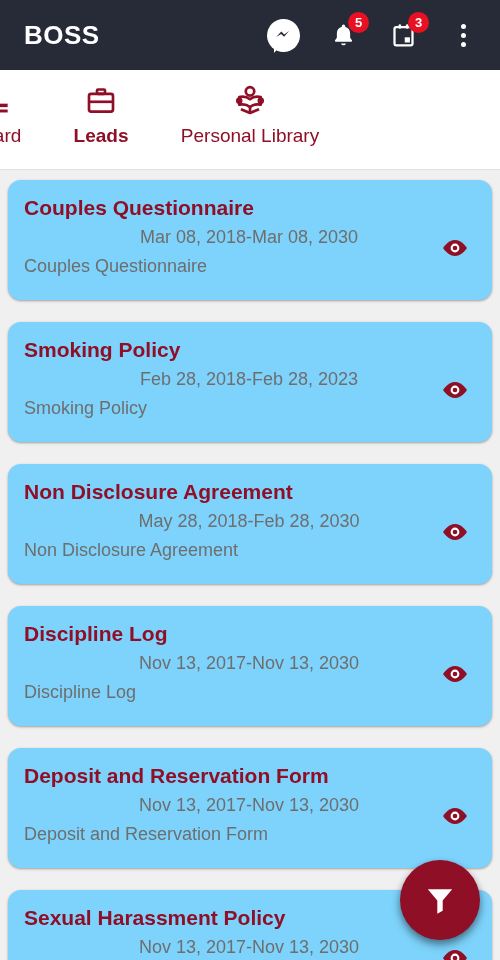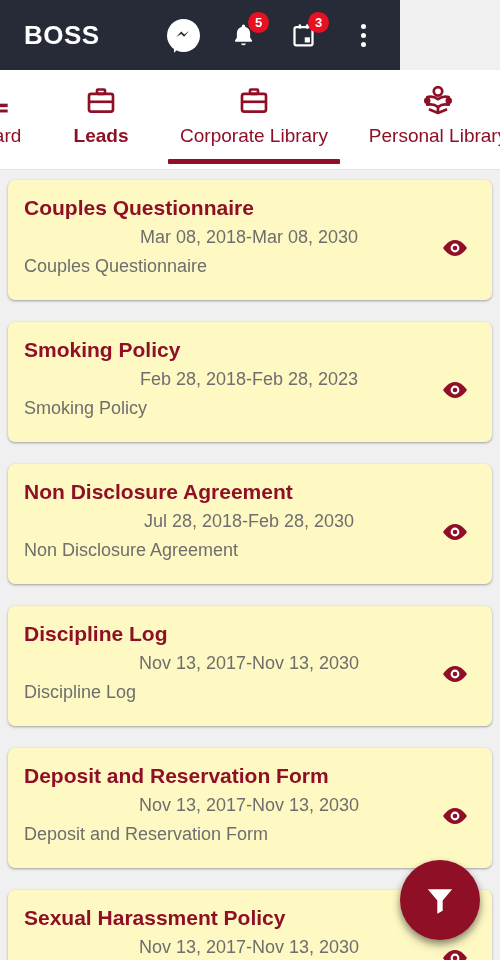--- a/index.html
+++ b/index.html
@@ -6,21 +6,21 @@
   html, body {
     width:500px; height:960px;
     font-family:"Liberation Sans", sans-serif;
     background:#eceff1;
     overflow:hidden;
   }
   #app { position:relative; width:500px; height:960px; background:#f0f0f0; }
 
   
   .appbar {
-    position:absolute; top:0; left:0; width:400px; height:70px;
+    position:absolute; top:0; left:0; width:500px; height:70px;
     background:#262b37;
     display:flex; align-items:center;
   }
   .app-title {
     color:#ffffff; font-size:26px; font-weight:bold;
     letter-spacing:0.5px; margin-left:24px; flex:0 0 auto;
   }
   .appbar-actions {
     margin-left:auto; display:flex; align-items:center;
     gap:22px; margin-right:18px;
@@ -81,22 +81,22 @@
 
   
   .list {
     position:absolute; top:171px; left:0; width:500px; height:789px;
     overflow:hidden; padding:9px 0 0 0;
   }
   .card {
     position:relative;
     margin:0 8px 22px 8px;
     min-height:120px;
-    background:#fef9c3;
-    border-radius:7px;
+    background:#7dd3fc;
+    border-radius:13px;
     box-shadow:0 1px 3px rgba(0,0,0,0.22), 0 1px 2px rgba(0,0,0,0.14);
     padding:16px 18px 14px 16px;
   }
   .card-title {
     font-size:21px; font-weight:bold; color:#8f0f26;
     margin-bottom:9px; line-height:1.1;
   }
   .card-dates {
     font-size:18px; color:#6e6e6e; margin-bottom:9px; line-height:1.1;text-align:center;
   }
@@ -182,30 +182,20 @@
       <span class="tab-icon">
         <svg width="34" height="32" viewBox="0 0 24 24" aria-hidden="true">
           <rect x="9" y="3.4" width="6" height="3.2" rx="0.8" fill="none" stroke="#8f0f26" stroke-width="2"></rect>
           <rect x="3" y="6.6" width="18" height="13.4" rx="1.6" fill="none" stroke="#8f0f26" stroke-width="2"></rect>
           <rect x="3" y="11.6" width="18" height="2" fill="#8f0f26"></rect>
         </svg>
       </span>
       <span class="tab-label">Leads</span>
     </div>
 
-    <div class="tab tab-corp active">
-      <span class="tab-icon">
-        <svg width="34" height="32" viewBox="0 0 24 24" aria-hidden="true">
-          <rect x="9" y="3.4" width="6" height="3.2" rx="0.8" fill="none" stroke="#8f0f26" stroke-width="2"></rect>
-          <rect x="3" y="6.6" width="18" height="13.4" rx="1.6" fill="none" stroke="#8f0f26" stroke-width="2"></rect>
-          <rect x="3" y="11.6" width="18" height="2" fill="#8f0f26"></rect>
-        </svg>
-      </span>
-      <span class="tab-label">Corporate Library</span>
-    </div>
 
     <div class="tab tab-pers">
       <span class="tab-icon">
         <svg width="34" height="34" viewBox="0 0 24 24" aria-hidden="true">
           <circle cx="12" cy="5.2" r="3" fill="none" stroke="#8f0f26" stroke-width="1.9"></circle>
           <path d="M12 10.8C9.8 9 7 8.6 4.4 9.2v5.4c2.6-.6 5.4-.2 7.6 1.6 2.2-1.8 5-2.2 7.6-1.6V9.2C17 8.6 14.2 9 12 10.8z" fill="none" stroke="#8f0f26" stroke-width="1.9" stroke-linejoin="round"></path>
           <path d="M12 16.2v4.2" stroke="#8f0f26" stroke-width="1.9"></path>
           <path d="M5.6 17.8 12 20.4l6.4-2.6" fill="none" stroke="#8f0f26" stroke-width="1.9" stroke-linejoin="round"></path>
           <circle cx="4.4" cy="11.9" r="1.5" fill="none" stroke="#8f0f26" stroke-width="1.6"></circle>
           <circle cx="19.6" cy="11.9" r="1.5" fill="none" stroke="#8f0f26" stroke-width="1.6"></circle>
@@ -238,21 +228,21 @@
         <svg width="30" height="20" viewBox="0 0 30 20" aria-hidden="true">
           <path d="M15 2C8 2 3 10 3 10s5 8 12 8 12-8 12-8-5-8-12-8z" fill="#8f0f26"></path>
           <circle cx="15" cy="10" r="4.4" fill="#ffffff"></circle>
           <circle cx="15" cy="10" r="2.3" fill="#8f0f26"></circle>
         </svg>
       </span>
     </div>
 
     <div class="card">
       <div class="card-title">Non Disclosure Agreement</div>
-      <div class="card-dates">Jul 28, 2018-Feb 28, 2030</div>
+      <div class="card-dates">May 28, 2018-Feb 28, 2030</div>
       <div class="card-desc">Non Disclosure Agreement</div>
       <span class="eye">
         <svg width="30" height="20" viewBox="0 0 30 20" aria-hidden="true">
           <path d="M15 2C8 2 3 10 3 10s5 8 12 8 12-8 12-8-5-8-12-8z" fill="#8f0f26"></path>
           <circle cx="15" cy="10" r="4.4" fill="#ffffff"></circle>
           <circle cx="15" cy="10" r="2.3" fill="#8f0f26"></circle>
         </svg>
       </span>
     </div>
 

